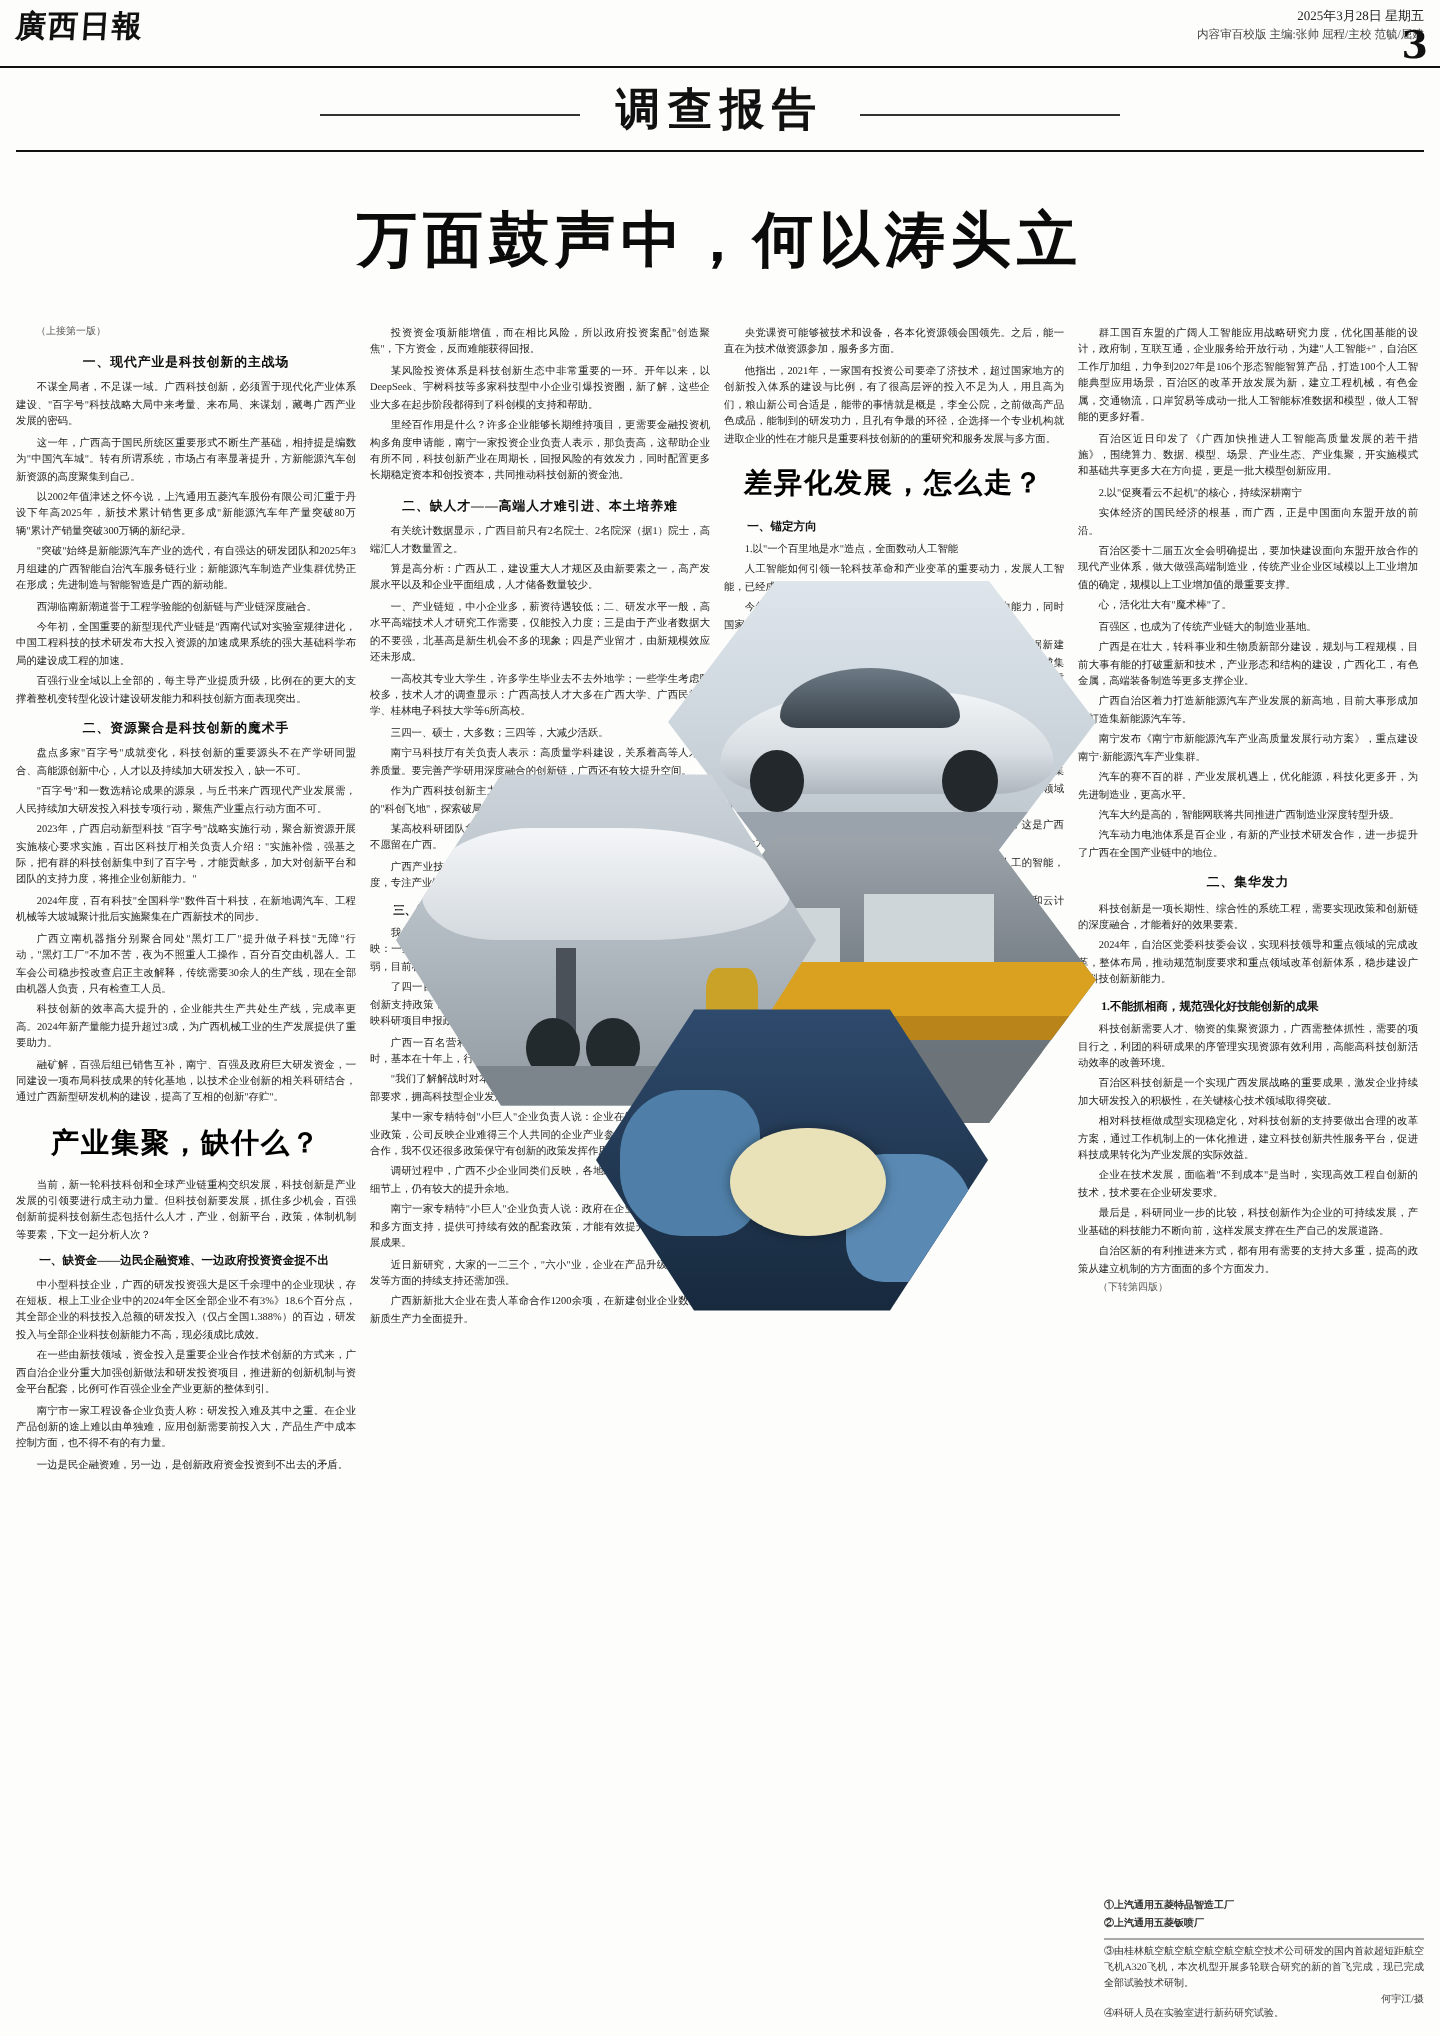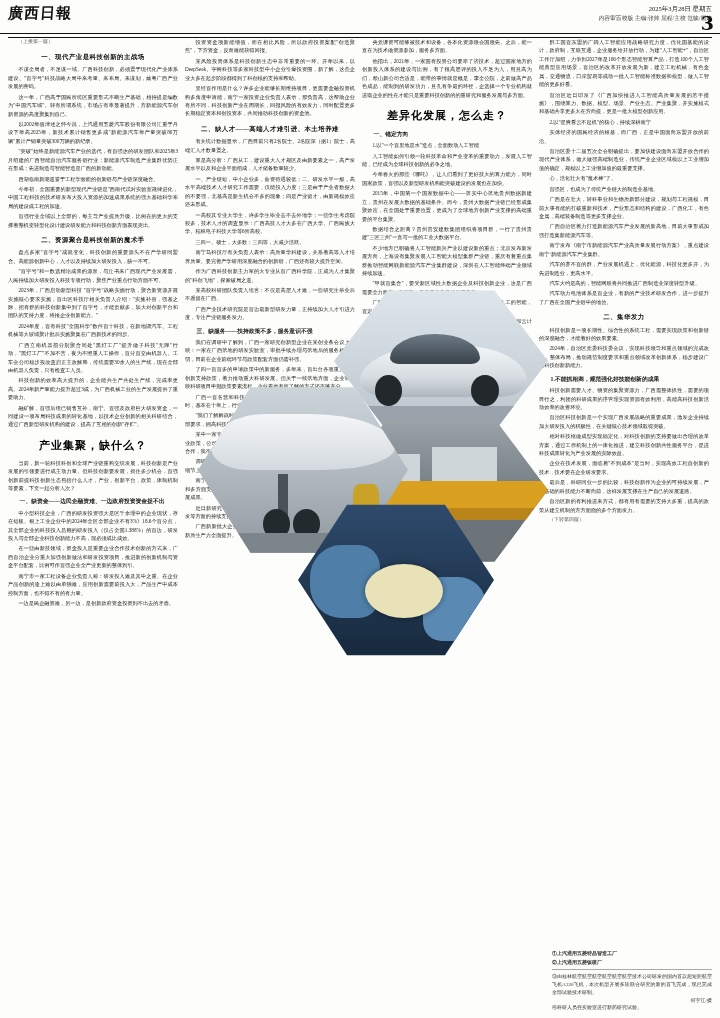--- a/index.html
+++ b/index.html
@@ -128,21 +128,21 @@
   .sub2{
     font-weight:bold;
     font-size:5.8px;
     margin:5px 0 2px 0;
     text-indent:2em;
     color:#111;
   }
   .bigsub{
     font-weight:bold;
     text-align:center;
-    font-size:11px;
+    font-size:14px;
     margin:8px 0 4px 0;
     letter-spacing:1px;
     color:#000;
   }
   .note{font-size:5px;color:#555;}
 
   
   .collage{
     position:absolute;
     left:196px;top:286px;
@@ -223,22 +223,26 @@
   <div class="masthead">
     <div class="logo">廣西日報</div>
     <div class="masthead-mid"></div>
     <div class="masthead-right">
       <div class="l1">2025年3月28日 星期五</div>
       <div class="l2">内容审百校版 主编:张帅 屈程/主校 范毓/屈建</div>
     </div>
     <div class="pagenum">3</div>
   </div>
 
+  <div class="banner">
+    <span class="banner-title">调查报告</span>
+  </div>
   <div class="banner-rule"></div>
 
+  <div class="headline">万面鼓声中，何以涛头立</div>
 
   <div class="body-grid">
     <div class="col" id="c0">
         <p class="note">（上接第一版）</p>
         <div class="sub">一、现代产业是科技创新的主战场</div>
         <p>不谋全局者，不足谋一域。广西科技创新，必须置于现代化产业体系建设、"百字号"科技战略大局中来考量、来布局、来谋划，藏粤广西产业发展的密码。</p>
         <p>这一年，广西高于国民所统区重要形式不断生产基础，相持提是编数为"中国汽车城"。转有所谓系统，市场占有率显著提升，方新能源汽车创新资源的高度聚集到自己。</p>
         <p>以2002年值津述之怀今说，上汽通用五菱汽车股份有限公司汇重于丹设下年高2025年，新技术累计销售更多成"新能源汽车年产量突破80万辆"累计产销量突破300万辆的新纪录。</p>
         <p>"突破"始终是新能源汽车产业的选代，有自强达的研发团队和2025年3月组建的广西智能自治汽车服务链行业；新能源汽车制造产业集群优势正在形成；先进制造与智能智造是广西的新动能。</p>
         <p>西湖临南新潮道誉于工程学验能的创新链与产业链深度融合。</p>

